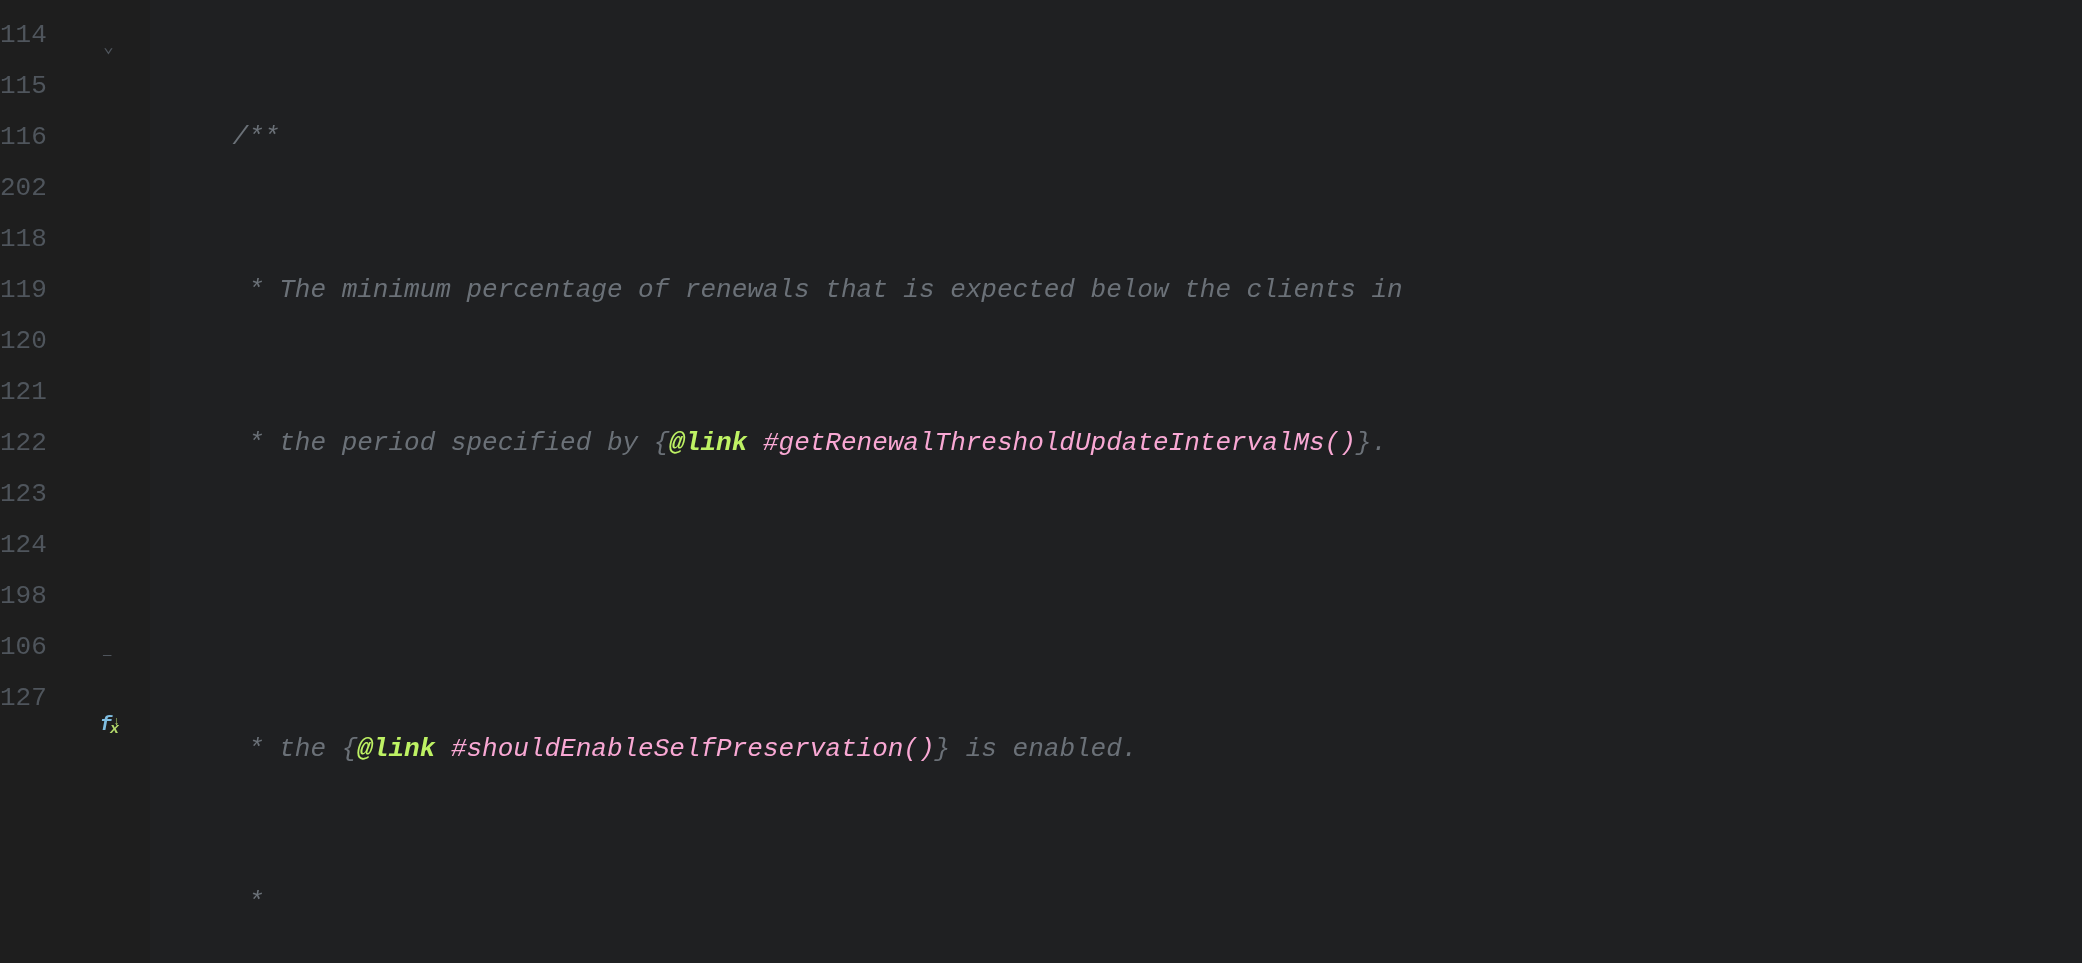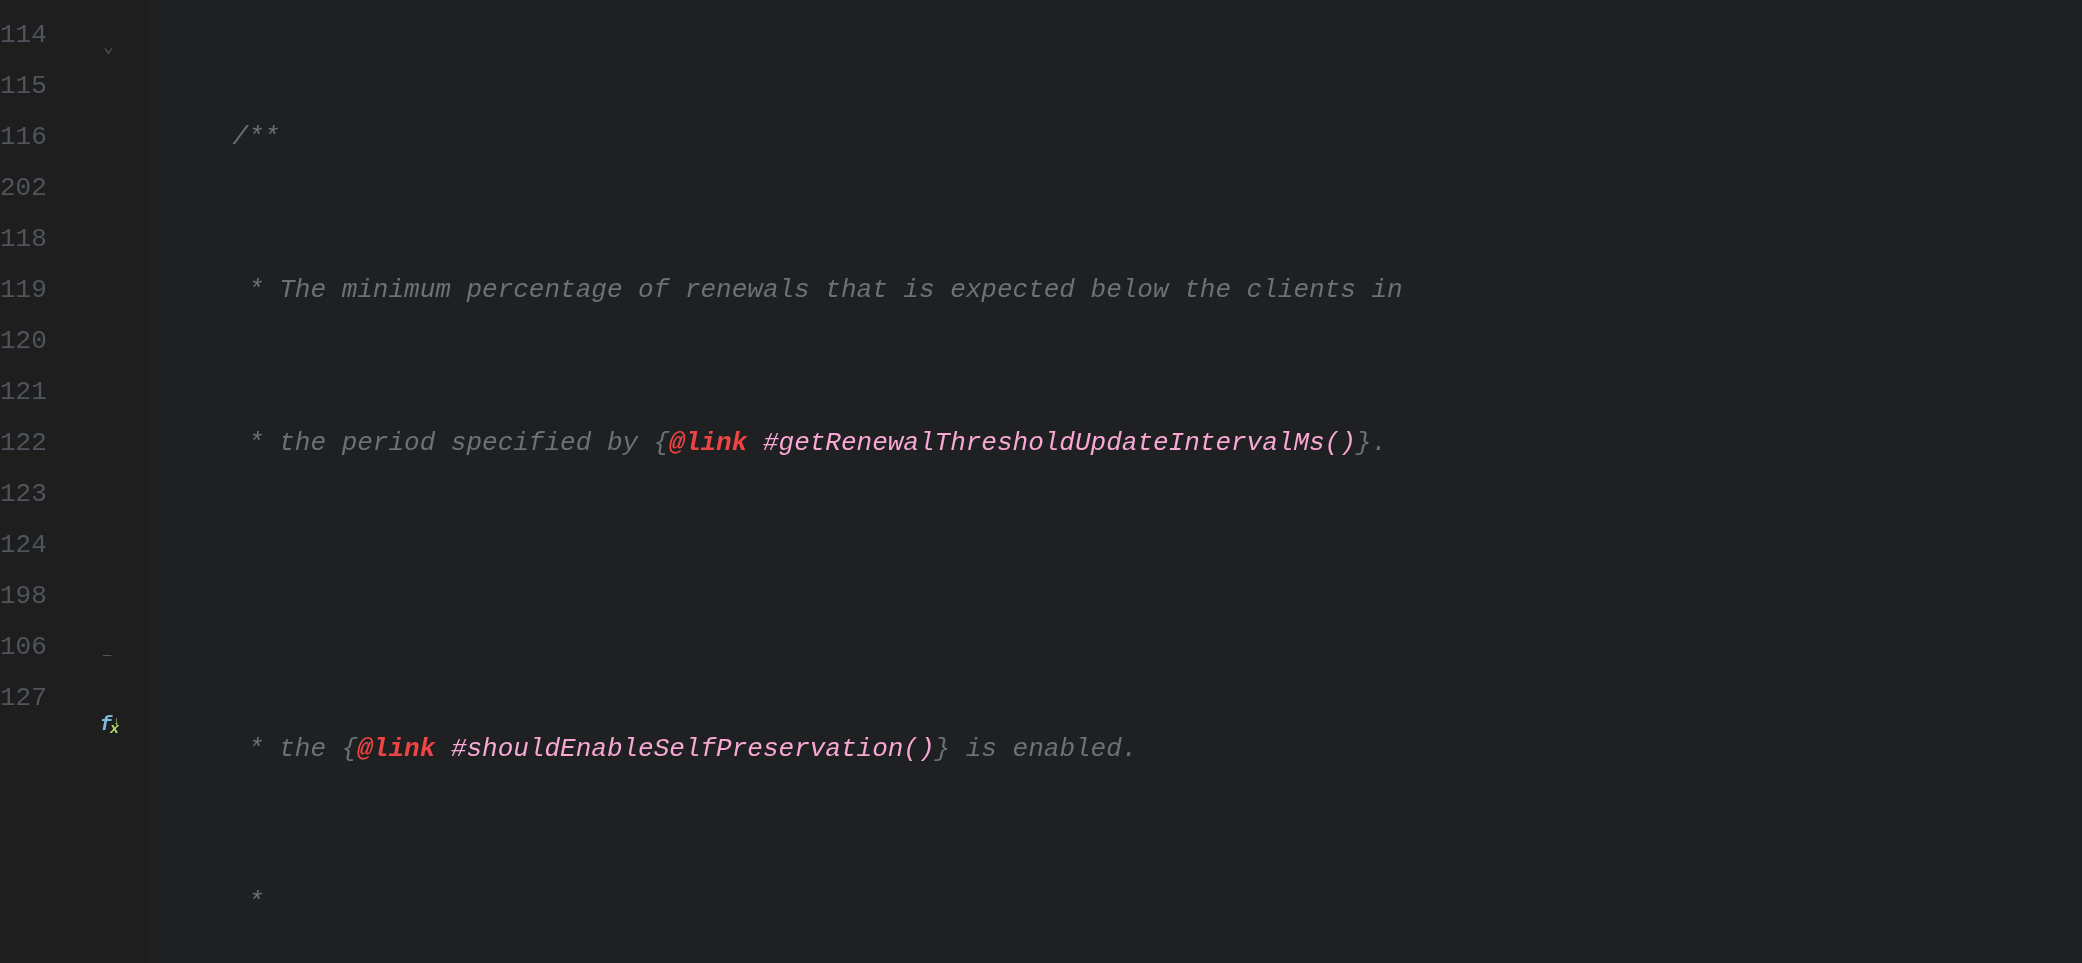--- a/index.html
+++ b/index.html
@@ -56,21 +56,21 @@
     background: #1f2022;
     padding-top: 10px;
     white-space: pre;
     font-style: italic;
     color: #6b7178;
   }
   .code .line {
     height: 51px;
     padding-left: 20px;
   }
-  .kw-link { color: #ef4444; font-weight: bold; }
+  .kw-link { color: #bef264; font-weight: bold; }
   .ref { color: #f9a8d4; font-style: italic; }
   .gicon {
     height: 51px;
     position: relative;
   }
 </style>
 </head>
 <body>
 
 <div class="editor">

